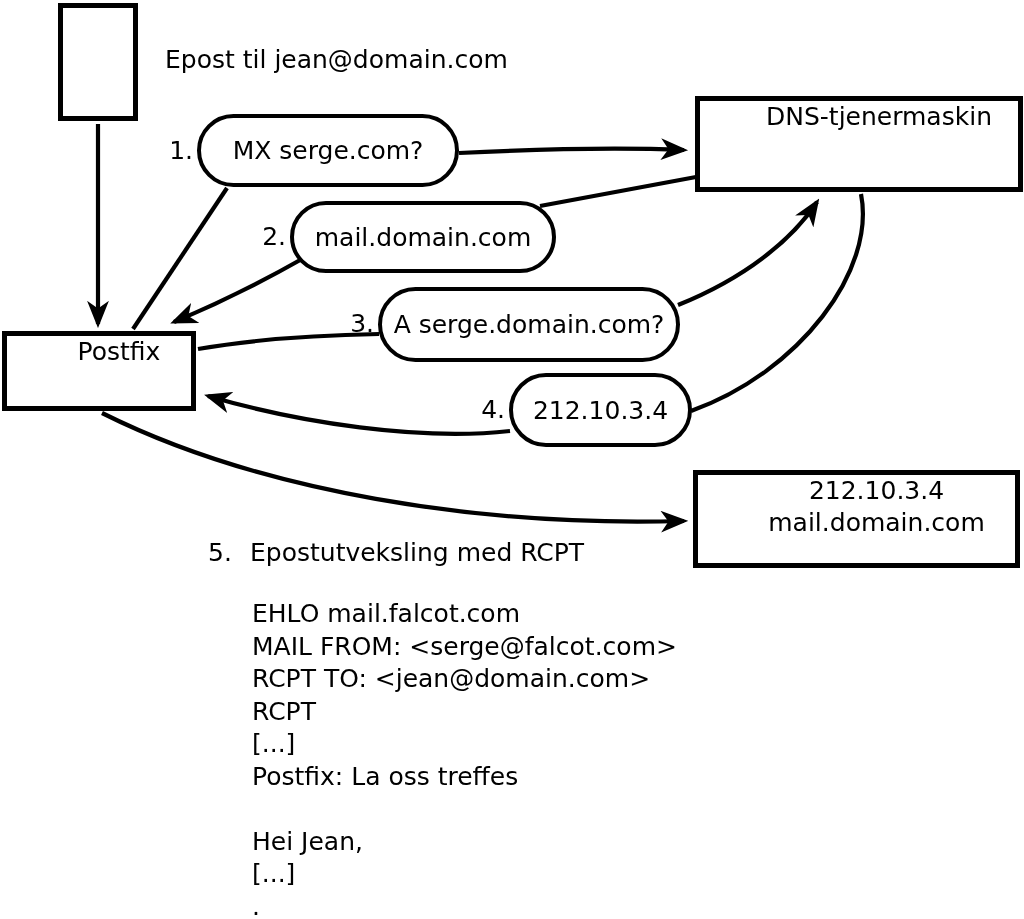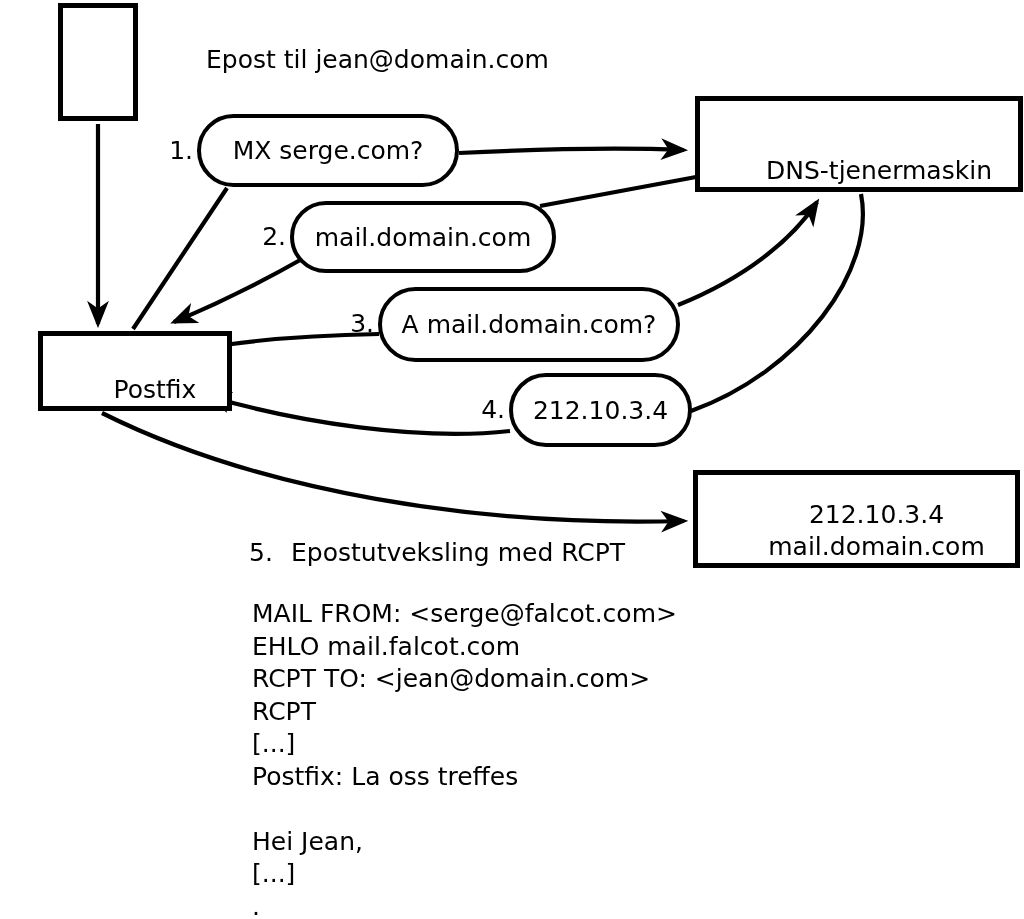--- a/index.html
+++ b/index.html
@@ -23,21 +23,21 @@
     width: 1024px;
     height: 919px;
   }
   .box {
     position: absolute;
     border: 5px solid #000000;
     background: #ffffff;
     box-sizing: border-box;
     display: flex;
     align-items: center;
-    justify-content: flex-end;
+    justify-content: flex-start;
     flex-direction: column;
     font-size: 25px;
     line-height: 32px;
     text-align: center;
     padding-left: 40px;
   }
   .pill {
     position: absolute;
     border: 4px solid #000000;
     background: #ffffff;
@@ -56,21 +56,20 @@
     line-height: 32px;
     text-align: right;
     font-size: 25px;
     white-space: nowrap;
   }
   .freetext {
     position: absolute;
     font-size: 25px;
     line-height: 32px;
     white-space: nowrap;
-    margin-left: 41px;
   }
   .smtp-block {
     position: absolute;
     left: 252px;
     top: 598px;
     font-size: 25px;
   }
   .smtp-line {
     height: 32.5px;
     line-height: 32.5px;
@@ -99,21 +98,21 @@
       <path d="M861,194 C876,270 800,372 691,411"></path>
       <path d="M510,431 C420,441 300,423 208,396" marker-end="url(#ah)"></path>
       <path d="M102,413 C260,492 480,527 684,521" marker-end="url(#ah)"></path>
     </g>
   </svg>
 
   <div class="box" style="left:58px; top:3px; width:80px; height:118px;"></div>
 
   <div class="freetext" style="left:165px; top:44px;">Epost til jean@domain.com</div>
 
-  <div class="box" style="left:2px; top:331px; width:194px; height:80px;margin-left:36px;">
+  <div class="box" style="left:2px; top:331px; width:194px; height:80px;">
     <span>Postfix</span>
   </div>
 
   <div class="box" style="left:695px; top:96px; width:328px; height:96px;">
     <span>DNS-tjenermaskin</span>
   </div>
 
   <div class="box" style="left:693px; top:470px; width:327px; height:98px;">
     <div>212.10.3.4</div>
     <div>mail.domain.com</div>
@@ -124,34 +123,34 @@
     <span>MX serge.com?</span>
   </div>
 
   <div class="stepnum" style="left:240px; top:221px;">2.</div>
   <div class="pill" style="left:290px; top:201px; width:266px; height:72px;">
     <span>mail.domain.com</span>
   </div>
 
   <div class="stepnum" style="left:328px; top:308px;">3.</div>
   <div class="pill" style="left:378px; top:287px; width:302px; height:75px;">
-    <span>A mail.domain.com?</span>
+    <span>A serge.domain.com?</span>
   </div>
 
   <div class="stepnum" style="left:459px; top:394px;">4.</div>
   <div class="pill" style="left:509px; top:373px; width:183px; height:74px;">
     <span>212.10.3.4</span>
   </div>
 
   <div class="freetext" style="left:208px; top:537px;">5.</div>
   <div class="freetext" style="left:250px; top:537px;">Epostutveksling med RCPT</div>
 
   <div class="smtp-block">
+    <div class="smtp-line">EHLO mail.falcot.com</div>
     <div class="smtp-line">MAIL FROM: &lt;serge@falcot.com&gt;</div>
-    <div class="smtp-line">EHLO mail.falcot.com</div>
     <div class="smtp-line">RCPT TO: &lt;jean@domain.com&gt;</div>
     <div class="smtp-line">RCPT</div>
     <div class="smtp-line">[...]</div>
     <div class="smtp-line">Postfix: La oss treffes</div>
     <div class="smtp-line"></div>
     <div class="smtp-line">Hei Jean,</div>
     <div class="smtp-line">[...]</div>
     <div class="smtp-line">.</div>
   </div>
 

